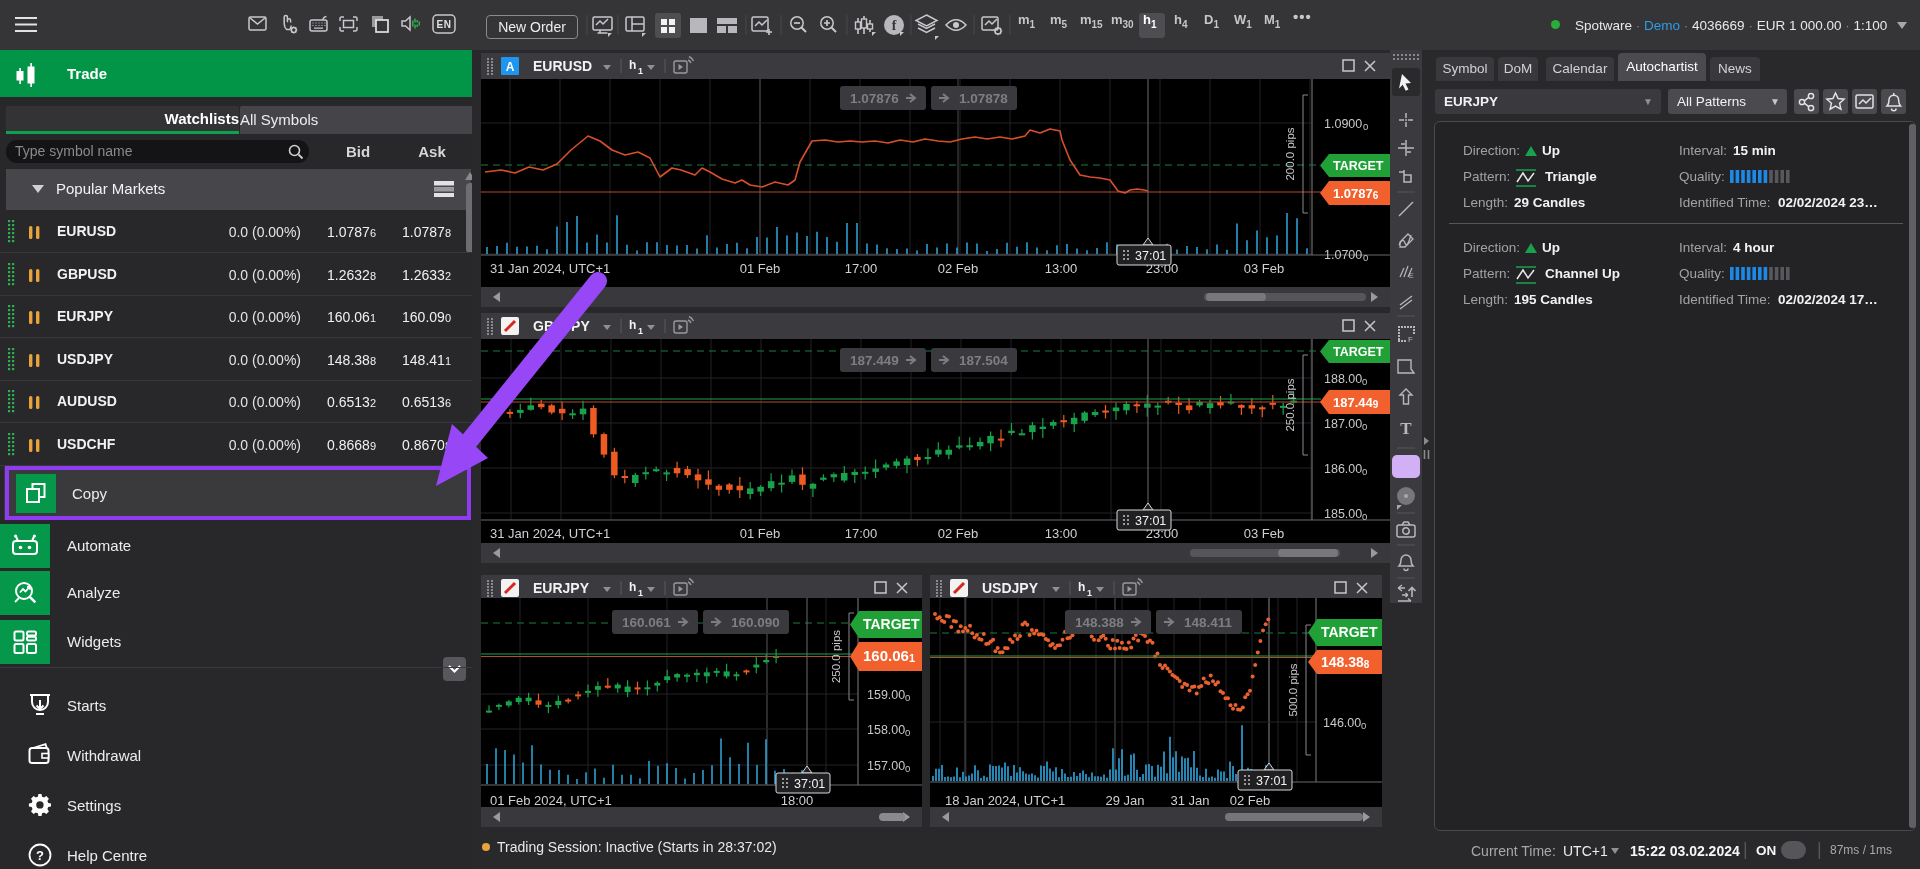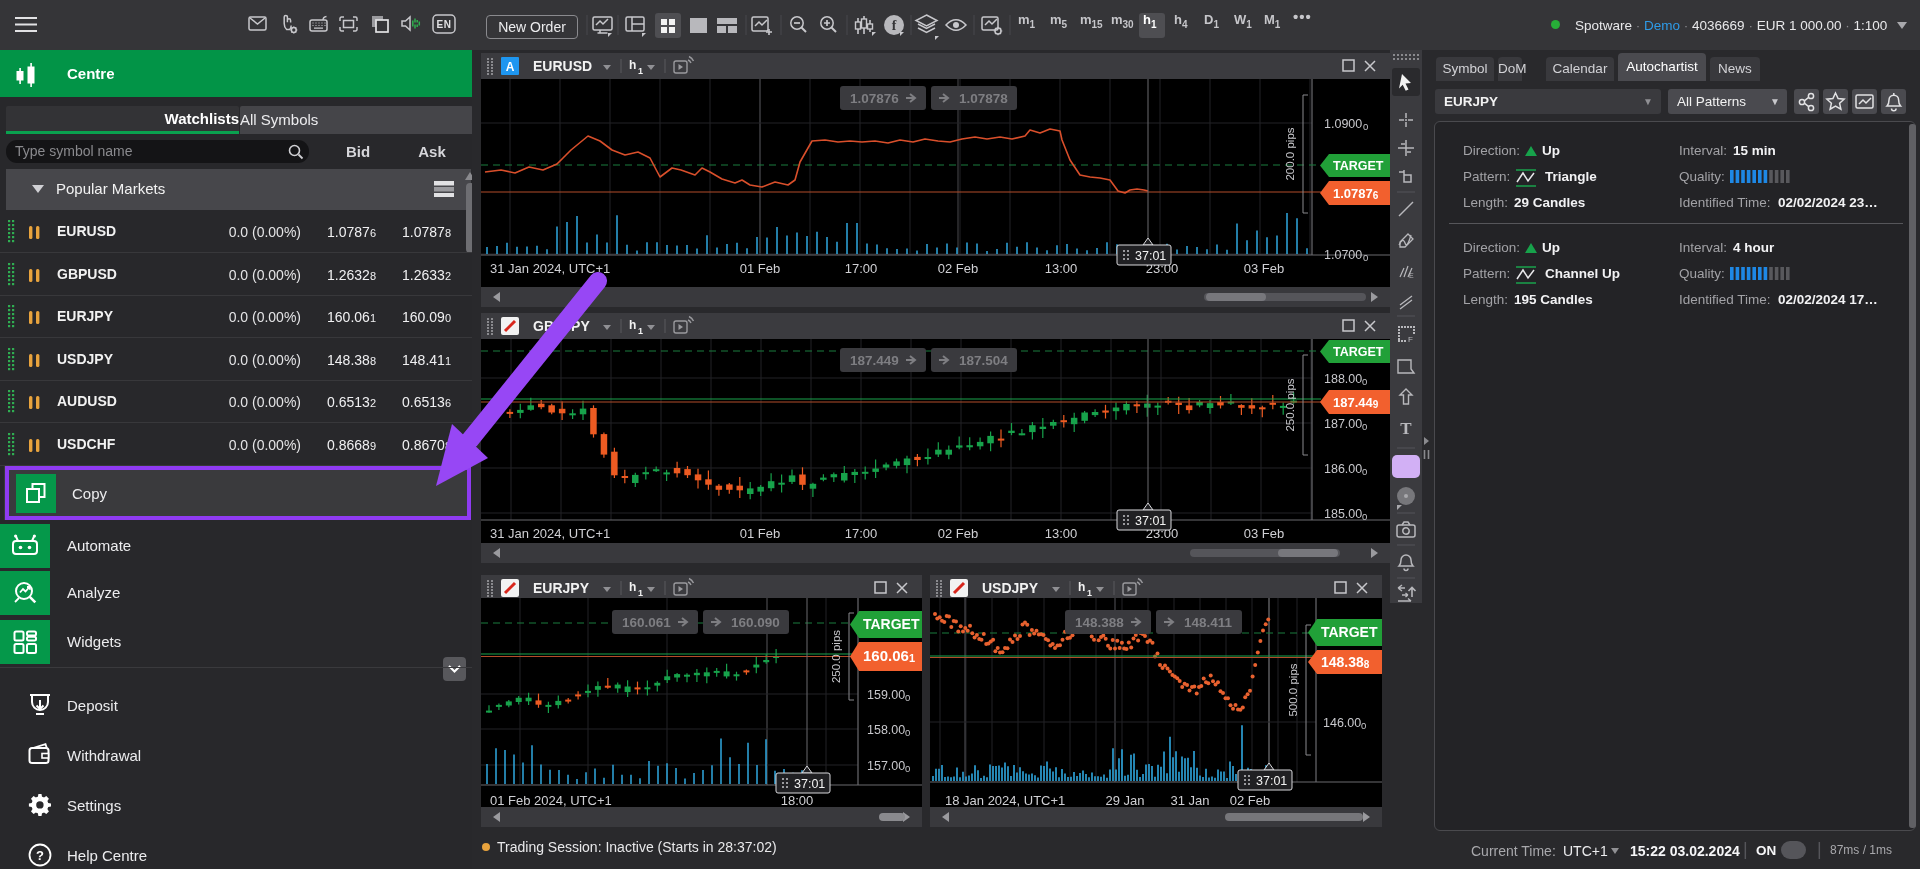--- a/index.html
+++ b/index.html
@@ -162,21 +162,21 @@
       <div class="abs dotbg" style="">
         <div class="abs dotbg" style="left:0;top:0;width:472px;height:47px;background:#029447">
           <svg style="position:absolute;left:13px;top:11px" width="26" height="27" viewBox="0 0 26 27" xmlns="http://www.w3.org/2000/svg">
             <g fill="#fff">
               <rect x="6.3" y="7" width="1.6" height="16"></rect>
               <rect x="3.5" y="10" width="7" height="9.5"></rect>
               <rect x="17.3" y="2" width="1.6" height="24"></rect>
               <rect x="14.5" y="5.5" width="7" height="17"></rect>
             </g>
           </svg>
-<div class="abs" style="left:67px;top:15px;color:#fff;font-size:15px;font-weight:bold">Centre</div>
+<div class="abs" style="left:67px;top:15px;color:#fff;font-size:15px;font-weight:bold">Trade</div>
         </div>
 <div class="abs" style="left:6px;top:56px;width:233px;height:28px;background:#333336;border-bottom:3px solid #0aa14f;color:#fff;font-weight:bold;font-size:15px;text-align:right;line-height:26px;border-radius:2px 2px 0 0">Watchlists</div>
 <div class="abs" style="left:240px;top:56px;width:233px;height:28px;background:#454549;color:#ececee;font-size:15px;text-align:left;line-height:28px;border-radius:2px 2px 0 0">All Symbols</div>
 <div class="abs" style="left:6px;top:90px;width:303px;height:23px;background:#141416;border-radius:11px;color:#8a8a8e;font-size:14px;line-height:23px;padding-left:9px">Type symbol name</div>
 <svg style="position:absolute;left:288px;top:94px" width="16" height="16" viewBox="0 0 16 16" xmlns="http://www.w3.org/2000/svg">
           <circle cx="6.5" cy="6.5" r="5" stroke="#d0d0d4" stroke-width="1.6" fill="none"></circle>
           <path d="M10.5 10.5 l4 4" stroke="#d0d0d4" stroke-width="1.8"></path>
         </svg>
 <div class="abs" style="left:340px;top:93px;width:36px;text-align:center;color:#d6d6da;font-size:15px;font-weight:bold">Bid</div>
 <div class="abs" style="left:414px;top:93px;width:36px;text-align:center;color:#d6d6da;font-size:15px;font-weight:bold">Ask</div>
@@ -409,21 +409,21 @@
           <svg style="position:absolute;left:5px;top:8px" width="13" height="8" viewBox="0 0 13 8" xmlns="http://www.w3.org/2000/svg">
             <path d="M1 1 l5.5 5.5 L12 1" stroke="#fff" stroke-width="2" fill="none"></path>
           </svg>
         </div>
 <div class="abs" style="left:0;top:617px;width:472px;height:1px;background:#3a3a3d"></div>
 <div class="mrow-ic" style="top:643px"><svg width="24" height="23" viewBox="0 0 24 23" xmlns="http://www.w3.org/2000/svg">
             <path d="M2 2 h20 M4 2 v7 a8 8 0 0 0 16 0 V2" stroke="#fff" stroke-width="2" fill="none"></path>
             <path d="M12 7 v9 m-3.5 -3.5 l3.5 3.5 l3.5 -3.5" stroke="#fff" stroke-width="2" fill="none"></path>
             <path d="M8 21 h8" stroke="#fff" stroke-width="2"></path>
           </svg></div>
-<div class="menu-tx" style="top:647px">Deposit</div>
+<div class="menu-tx" style="top:647px">Starts</div>
 <div class="mrow-ic" style="top:693px"><svg width="25" height="23" viewBox="0 0 25 23" xmlns="http://www.w3.org/2000/svg">
             <rect x="1.5" y="5" width="19" height="15" rx="2.5" fill="none" stroke="#fff" stroke-width="2"></rect>
             <path d="M5 5 L17.5 1.2 l1.3 3.8" stroke="#fff" stroke-width="1.8" fill="none"></path>
             <rect x="14" y="10.5" width="6.5" height="4.5" fill="#28282b" stroke="#fff" stroke-width="1.6"></rect>
           </svg></div>
 <div class="menu-tx" style="top:697px">Withdrawal</div>
 <div class="mrow-ic" style="top:743px"><svg width="23" height="23" viewBox="0 0 23 23" xmlns="http://www.w3.org/2000/svg">
             <path fill="#fff" d="M13.5 1 l.5 2.8 a8 8 0 0 1 2 .8 l2.3 -1.5 l2.6 2.6 l-1.5 2.3 a8 8 0 0 1 .8 2 l2.8 .5 v3.1 l-2.8 .5 a8 8 0 0 1 -.8 2 l1.5 2.3 l-2.6 2.6 l-2.3 -1.5 a8 8 0 0 1 -2 .8 l-.5 2.8 h-3.1 l-.5 -2.8 a8 8 0 0 1 -2 -.8 l-2.3 1.5 l-2.6 -2.6 l1.5 -2.3 a8 8 0 0 1 -.8 -2 l-2.8 -.5 v-3.1 l2.8 -.5 a8 8 0 0 1 .8 -2 l-1.5 -2.3 l2.6 -2.6 l2.3 1.5 a8 8 0 0 1 2 -.8 l.5 -2.8 Z M11.9 8.2 a3.7 3.7 0 1 0 0 7.4 a3.7 3.7 0 0 0 0 -7.4 Z"></path>
           </svg></div>
 <div class="menu-tx" style="top:747px">Settings</div>
@@ -1474,21 +1474,21 @@
         <line x1="8" y1="528" x2="26" y2="528" stroke="#55555a"></line>
         <g transform="translate(17,544)" stroke="#b8b8bc" fill="none" stroke-width="1.4">
           <path d="M-8 -6 h7 M-8 -6 l4 -3 M-8 -6 l4 3 M-8 7 h13 M5 7 l-3 -2.5 M-4 1 h6 M2 1 l-2.5 -2 M2 1 l-2.5 2"></path>
           <path d="M6 3 v-9 m-3.5 3 l3.5 -3.5 l3.5 3.5" stroke-width="1.6"></path>
         </g>
       </svg>
     </div>
 <div class="abs dotbg" id="rightpanel">
       <div class="abs dotbg" style="">
         <div class="abs" style="left:6px;top:7px;width:58px;height:24px;background:#39393d;border-radius:4px 4px 0 0;color:#d2d2d6;font-size:13.5px;text-align:center;line-height:24px">Symbol</div>
-<div class="abs" style="left:68px;top:7px;width:24px;height:24px;background:#39393d;border-radius:4px 4px 0 0;color:#d2d2d6;font-size:13.5px;text-align:center;line-height:24px">DoM</div>
+<div class="abs" style="left:68px;top:7px;width:40px;height:24px;background:#39393d;border-radius:4px 4px 0 0;color:#d2d2d6;font-size:13.5px;text-align:center;line-height:24px">DoM</div>
 <div class="abs" style="left:116px;top:7px;width:68px;height:24px;background:#39393d;border-radius:4px 4px 0 0;color:#d2d2d6;font-size:13.5px;text-align:center;line-height:24px">Calendar</div>
 <div class="abs" style="left:188px;top:3px;width:88px;height:28px;background:#4a4a4f;border-radius:4px 4px 0 0;color:#fff;font-size:13.5px;text-align:center;line-height:28px">Autochartist</div>
 <div class="abs" style="left:280px;top:7px;width:50px;height:24px;background:#39393d;border-radius:4px 4px 0 0;color:#d2d2d6;font-size:13.5px;text-align:center;line-height:24px">News</div>
 <div class="abs" style="left:5px;top:39px;width:226px;height:25px;background:#3a3a3e;border-radius:3px;color:#f2f2f2;font-size:13.5px;font-weight:bold;line-height:25px;padding-left:9px">EURJPY<span style="position:absolute;right:8px;color:#909094;font-size:10px;font-weight:normal">▼</span></div>
 <div class="abs" style="left:238px;top:39px;width:119px;height:25px;background:#4a4a4f;border-radius:3px;color:#f2f2f2;font-size:13.5px;line-height:25px;padding-left:9px">All Patterns<span style="position:absolute;right:7px;color:#c8c8cc;font-size:10px">▼</span></div>
 <div class="abs" style="left:364px;top:39px;width:25px;height:25px;background:#4a4a4f;border-radius:3px">
           <svg style="position:absolute;left:1px;top:1px" width="23" height="23" viewBox="0 0 23 23" xmlns="http://www.w3.org/2000/svg">
             <g stroke="#e2e2e4" fill="none" stroke-width="1.5">
               <circle cx="7" cy="12" r="2.6"></circle>
               <circle cx="16" cy="6" r="2.6"></circle>

